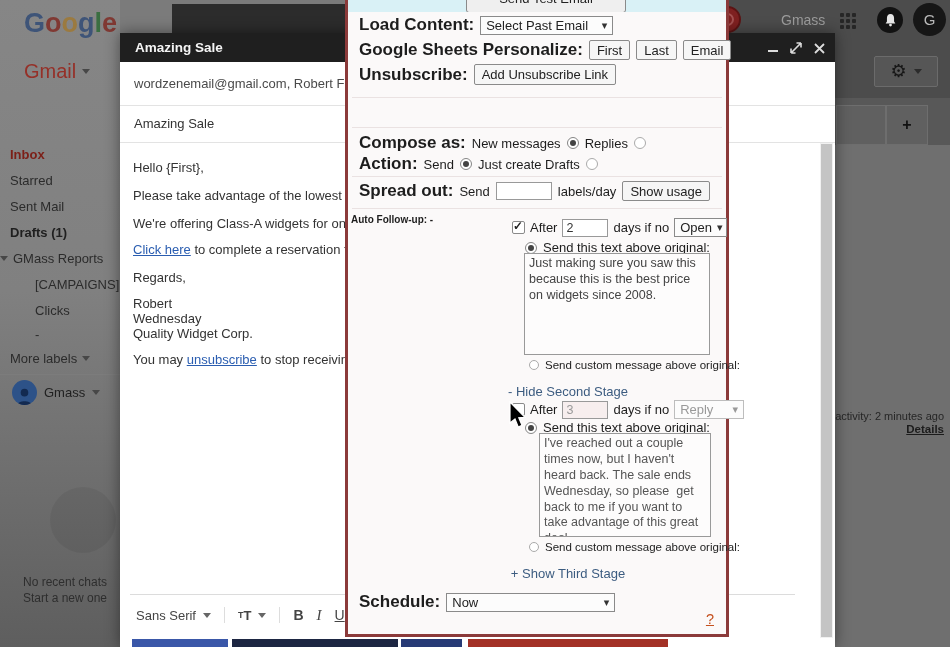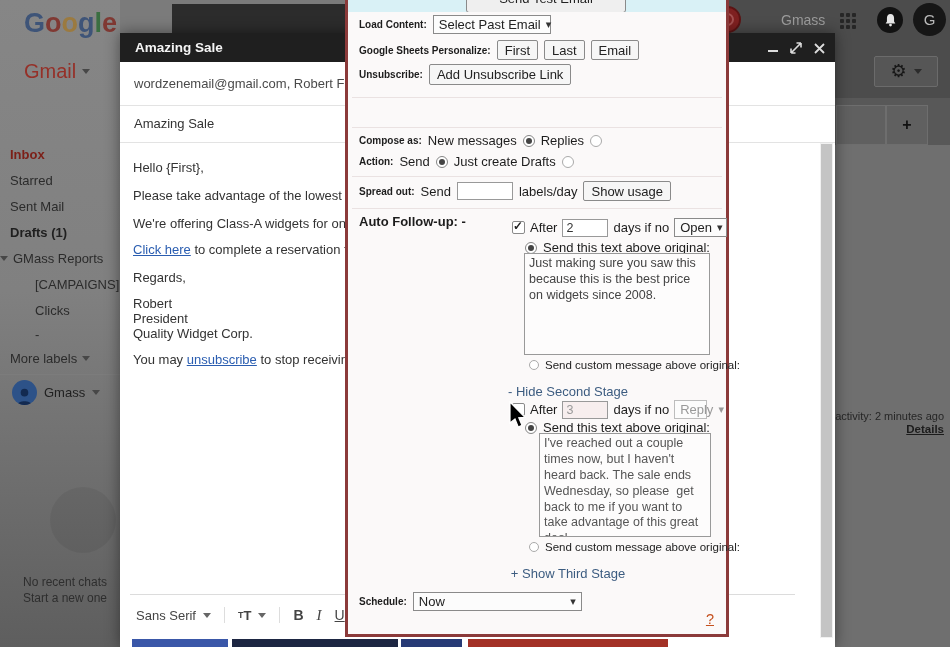--- a/index.html
+++ b/index.html
@@ -85,21 +85,21 @@
   .sb-thumb{position:absolute;left:1px;right:1px;top:1px;bottom:1px;background:#c4c4c4;}
   .send-cut{position:absolute;top:606px;height:8px;}
 
   
   .panel{position:absolute;left:345px;top:0;width:384px;height:637px;background:#fbf9f9;
     border:3px solid #8b3a3a;border-top:none;box-sizing:border-box;font-size:13px;color:#1d1d1d;}
   .strip{position:absolute;left:0;top:0;right:0;height:12px;background:#d9f1f6;overflow:hidden;}
   .test-btn{position:absolute;left:118px;top:-15px;width:158px;height:26px;background:#efefef;
     border:1px solid #8a8a8a;border-radius:3px;font-size:13px;color:#222;text-align:center;line-height:26px;}
   .prow{position:absolute;left:11px;display:flex;align-items:center;gap:6px;white-space:nowrap;}
-  .prow b{font-size:10px;}
+  .prow b{font-size:17px;}
   .sep{position:absolute;left:4px;right:4px;height:1px;background:#eae2e2;}
   .sel{display:inline-flex;align-items:center;justify-content:space-between;border:1px solid #8a8a8a;
     background:#fcfcfc;height:19px;box-sizing:border-box;padding:0 5px;font-size:13px;color:#222;}
   .sel::after{content:"\25BE";font-size:11px;color:#333;margin-left:5px;}
   .sel.dis{color:#999;border-color:#bdbdbd;}.sel.dis::after{color:#999;}
   .pbtn{display:inline-flex;align-items:center;justify-content:center;border:1px solid #8a8a8a;
     background:#f6f6f6;border-radius:2px;height:20px;box-sizing:border-box;padding:0 7px;font-size:13px;color:#222;}
   .pinput{border:1px solid #999;background:#fff;height:18px;box-sizing:border-box;font-size:12.5px;
     font-family:"Liberation Sans",sans-serif;padding:0 3px;color:#333;}
   .pinput.dis{background:#f7eeee;color:#999;}
@@ -229,21 +229,21 @@
     <div class="c-body">
       <div class="p" style="top:127px">Hello {First},</div>
       <div class="p" style="top:155px">Please take advantage of the lowest pri</div>
       <div class="p" style="top:183px">We're offering Class-A widgets for only</div>
       <div class="p" style="top:209px">
         <span class="blue-link">Click here</span><span> to complete a reservation for</span>
       </div>
       <div class="p" style="top:237px">Regards,</div>
       <div class="p" style="top:263px">
         <div class="sigline">Robert</div>
-        <div class="sigline">President</div>
+        <div class="sigline">Wednesday</div>
         <div class="sigline">Quality Widget Corp.</div>
       </div>
       <div class="p" style="top:319px">
         <span>You may </span><span class="blue-link">unsubscribe</span><span> to stop receiving</span>
       </div>
     </div>
 
     <div class="tb-divider"></div>
     <div class="c-toolbar">
       <span class="tb-font">
@@ -272,21 +272,21 @@
     <div class="send-cut" style="left:348px;width:200px;background:#a33126;"></div>
   </div>
 
   <div class="panel">
     <div class="strip">
       <span class="test-btn">Send Test Email</span>
     </div>
 
     <div class="prow" style="top:15px">
       <b>Load Content:</b>
-      <span class="sel" style="width:118px">
+      <span class="sel" style="width:133px">
         <span>Select Past Email</span>
       </span>
     </div>
 
     <div class="prow" style="top:64px">
       <b>Unsubscribe:</b>
       <span class="pbtn" style="height:21px">Add Unsubscribe Link</span>
     </div>
 
     <div class="prow" style="top:40px">
@@ -322,21 +322,21 @@
     <div class="prow" style="top:181px">
       <b>Spread out:</b>
       <span>Send</span>
       <input class="pinput" style="width: 56px;" value="">
       <span>labels/day</span>
       <span class="pbtn">Show usage</span>
     </div>
 
     <div class="sep" style="top:208px"></div>
 
-    <b class="ab" style="top:214px;left:11px;font-size:13px">Auto Follow-up: -</b>
+    <b class="ab" style="top:214px;left:3px;font-size:10px">Auto Follow-up: -</b>
 
     <div class="prow" style="top:218px;left:164px;gap:5px">
       <span class="cb checked"></span>
       <span>After</span>
       <input class="pinput" style="width: 46px;" value="2">
       <span>days if no</span>
       <span class="sel" style="width:53px">
         <span>Open</span>
       </span>
     </div>
@@ -353,21 +353,21 @@
       <span class="small-lbl">Send custom message above original:</span>
     </div>
 
     <div class="stage-link" style="top:384px">- Hide Second Stage</div>
 
     <div class="prow" style="top:400px;left:164px;gap:5px">
       <span class="cb"></span>
       <span>After</span>
       <input class="pinput dis" style="width: 46px;" value="3">
       <span>days if no</span>
-      <span class="sel dis" style="width:33px">
+      <span class="sel dis" style="width:70px">
         <span>Reply</span>
       </span>
     </div>
 
     <div class="prow" style="top:420px;left:177px">
       <span class="radio sel-on"></span>
       <span>Send this text above original:</span>
     </div>
 
     <textarea class="fu-ta" style="top: 433px; left: 191px; width: 172px; height: 104px; color: rgb(85, 85, 85);">I've reached out a couple times now, but I haven't heard back. The sale ends Wednesday, so please  get back to me if you want to take advantage of this great deal.</textarea>

